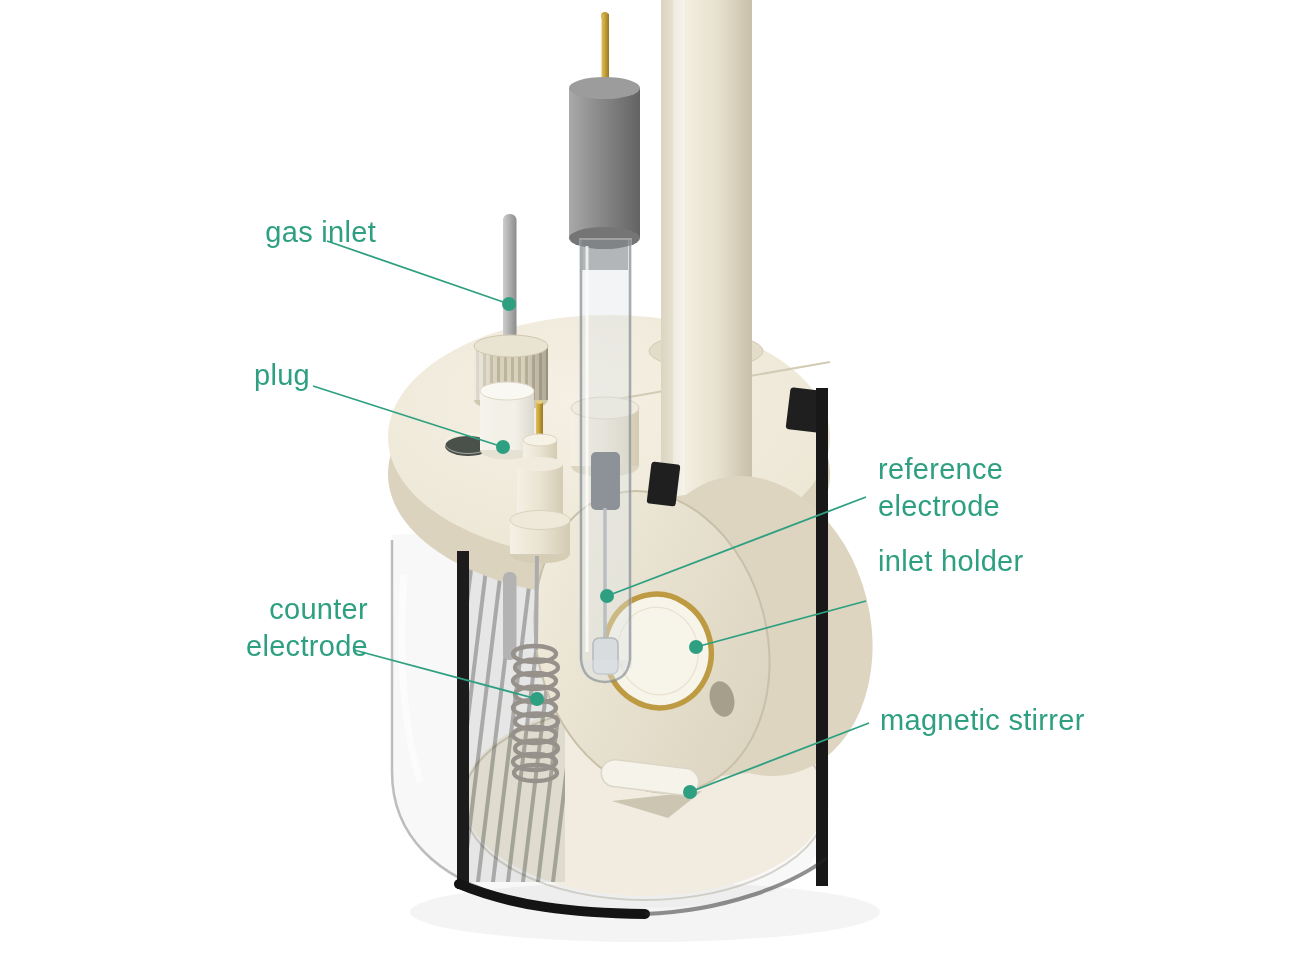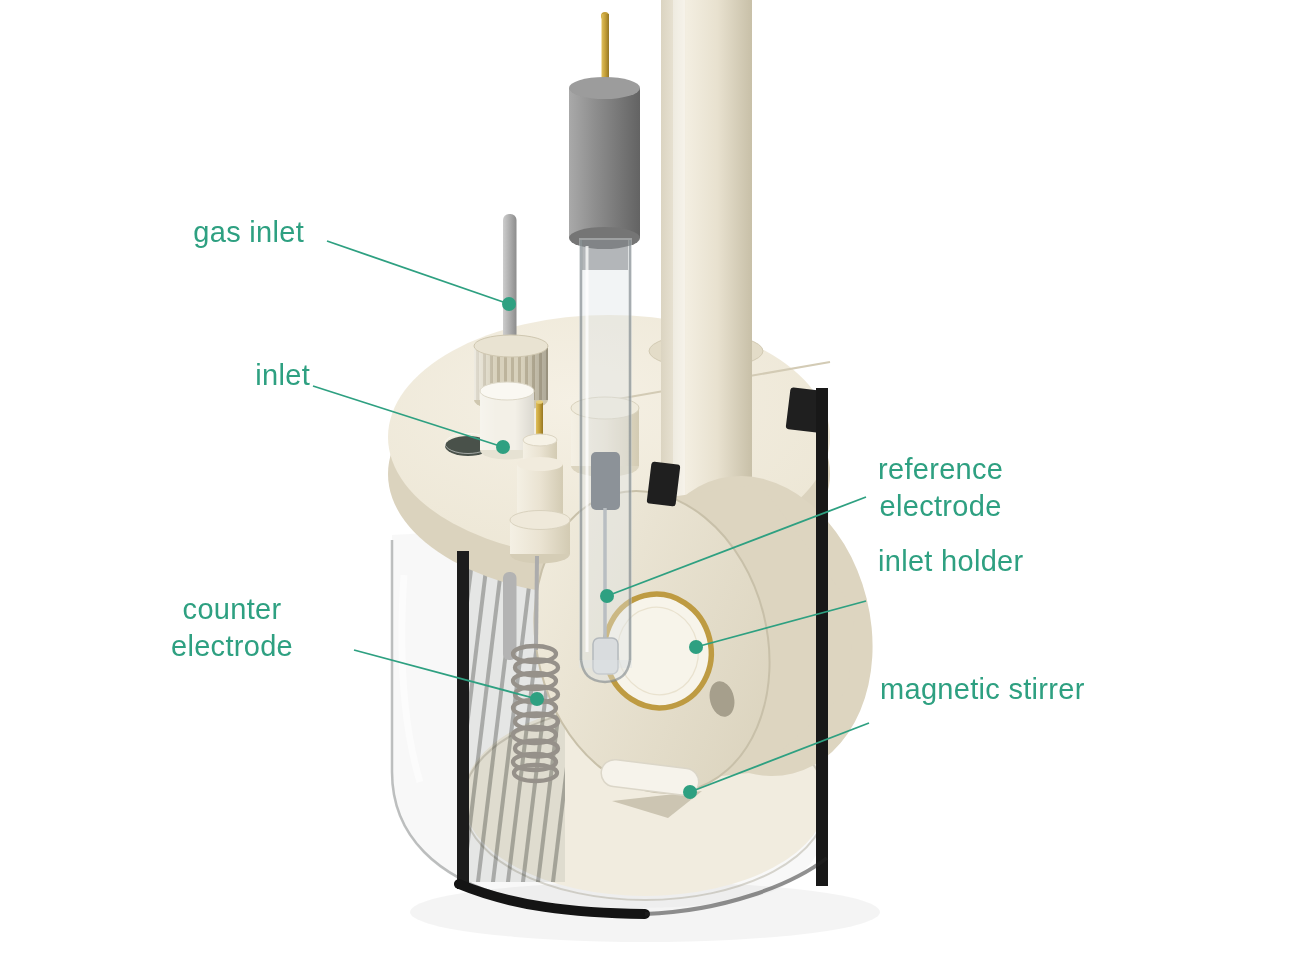--- a/index.html
+++ b/index.html
@@ -7,21 +7,21 @@
   #stage{
     position:relative; width:1299px; height:974px; background:#ffffff;
     overflow:hidden; font-family:"Liberation Sans", sans-serif;
   }
   #scene{ position:absolute; left:0; top:0; }
   .label{
     position:absolute; color:var(--accent); font-size:29px; line-height:37px;
     white-space:nowrap; letter-spacing:.3px;
   }
   .label.right{ text-align:right; }
-  .label span{ display:block;text-align:center; }
+  .label span{ display:block; }
   .leader line{ stroke:var(--accent); stroke-width:1.8; }
   .dots circle{ fill:var(--accent); }
 </style>
 </head>
 <body>
 
 <div id="stage">
 
   <svg id="scene" width="1299" height="974" viewBox="0 0 1299 974">
     <defs>
@@ -215,33 +215,33 @@
     <g class="dots">
       <circle cx="509" cy="304" r="7"></circle>
       <circle cx="503" cy="447" r="7"></circle>
       <circle cx="607" cy="596" r="7"></circle>
       <circle cx="696" cy="647" r="7"></circle>
       <circle cx="537" cy="699" r="7"></circle>
       <circle cx="690" cy="792" r="7"></circle>
     </g>
   </svg>
 
-  <div class="label right" style="top:214px; right:995px">gas inlet</div>
-
-  <div class="label right" style="top:357px; right:989px">inlet</div>
+  <div class="label right" style="top:214px; right:923px">gas inlet</div>
+
+  <div class="label right" style="top:357px; right:989px">plug</div>
 
   <div class="label" style="top:451px; left:878px">
     <span>reference</span>
     <span>electrode</span>
   </div>
 
   <div class="label" style="top:543px; left:878px">
     <span>inlet holder</span>
   </div>
 
-  <div class="label right" style="top:591px; right:1006px">
+  <div class="label right" style="top:591px; right:931px">
     <span>counter</span>
     <span>electrode</span>
   </div>
 
-  <div class="label" style="top:671px; left:880px">magnetic stirrer</div>
+  <div class="label" style="top:702px; left:880px">magnetic stirrer</div>
 
 </div>
 
 </body></html>

